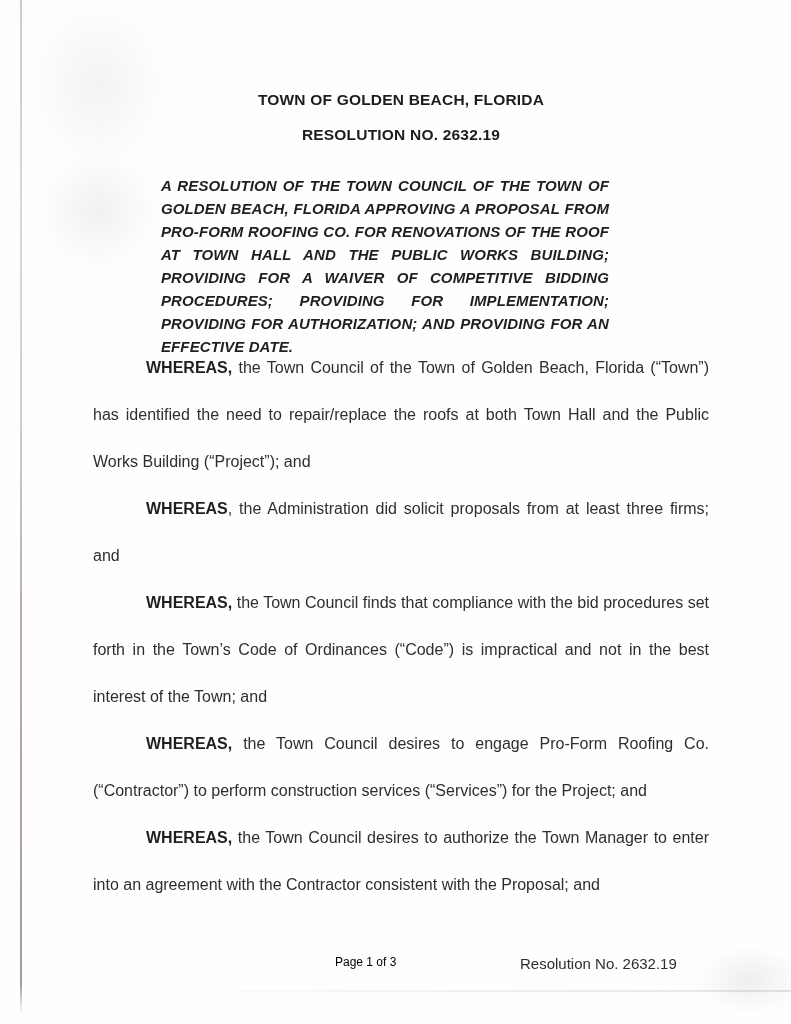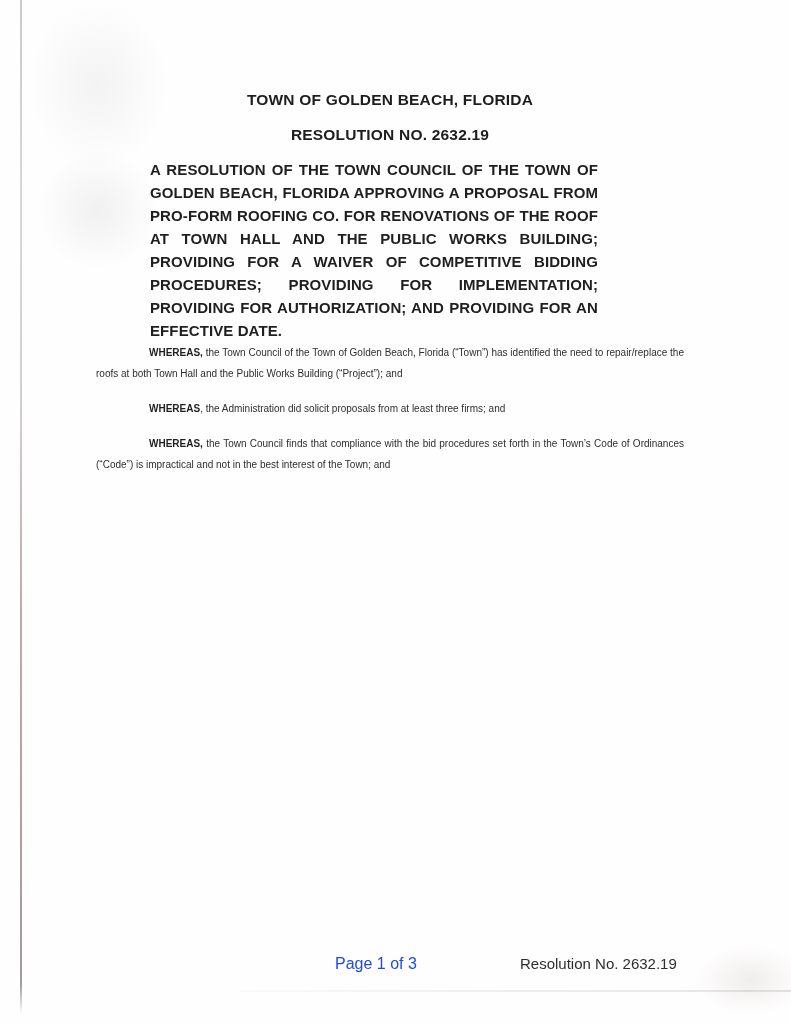--- a/index.html
+++ b/index.html
@@ -37,21 +37,21 @@
     background: radial-gradient(ellipse at center, rgba(185,180,175,0.22), transparent 70%); }
   .scan-streak {
     position: absolute;
     left: 240px; top: 990px;
     width: 551px; height: 2px;
     background: linear-gradient(to right, rgba(175,175,175,0.05), rgba(165,165,165,0.3));
   }
   
   .content {
     position: absolute;
-    left: 82px;
+    left: 93px;
     top: 92px;
     width: 616px;
   }
   .doc-title {
     text-align: center;
     font-weight: bold;
     font-size: 15.5px;
     line-height: 1;
     letter-spacing: 0.2px;
     color: #1d1d1d;
@@ -66,47 +66,48 @@
     color: #1d1d1d;
     margin-top: 19px;
   }
   .underlined {
     text-underline-offset: 2px;
   }
   .preamble {
     font-weight: bold;
     text-align: justify;
     width: 448px;
-    margin: 16px 0 0 68px;
+    margin: 32px 0 0 68px;
     font-size: 15px;
     line-height: 23px;
     letter-spacing: 0.1px;
     color: #1f1f1f;
+    font-style: italic;
   }
   .clauses {
     margin-top: -14px;
   }
   .clause {
-    margin: 14px;
+    margin: 0;
     text-align: justify;
     text-indent: 53px;
-    font-size: 10px;
-    line-height: 21px;
+    font-size: 16px;
+    line-height: 47px;
     color: #2e2e2e;
   }
   .clause .lead {
     font-weight: bold;
     color: #1f1f1f;
   }
   .footer-page {
     position: absolute;
     left: 335px;
     top: 955px;
-    font-size: 16px;
-    color: #1d4ed8;
+    font-size: 12px;
+    color: #000000;
   }
   .footer-res {
     position: absolute;
     left: 520px;
     top: 955px;
     font-size: 15px;
     color: #2e2e2e;
   }
 </style>
 </head>
@@ -129,22 +130,24 @@
     <p class="preamble">A RESOLUTION OF THE TOWN COUNCIL OF THE TOWN OF GOLDEN BEACH, FLORIDA APPROVING A PROPOSAL FROM PRO-FORM ROOFING CO. FOR RENOVATIONS OF THE ROOF AT TOWN HALL AND THE PUBLIC WORKS BUILDING; PROVIDING FOR A WAIVER OF COMPETITIVE BIDDING PROCEDURES; PROVIDING FOR IMPLEMENTATION; PROVIDING FOR AUTHORIZATION; AND PROVIDING FOR AN EFFECTIVE DATE.</p>
 
     <div class="clauses">
 
       <p class="clause"><span class="lead">WHEREAS,</span><span> the Town Council of the Town of Golden Beach, Florida (“Town”) has identified the need to repair/replace the roofs at both Town Hall and the Public Works Building (“Project”); and</span></p>
 
       <p class="clause"><span class="lead">WHEREAS</span><span>, the Administration did solicit proposals from at least three firms; and</span></p>
 
       <p class="clause"><span class="lead">WHEREAS,</span><span> the Town Council finds that compliance with the bid procedures set forth in the Town’s Code of Ordinances (“Code”) is impractical and not in the best interest of the Town; and</span></p>
 
+      <p class="clause"><span class="lead">WHEREAS,</span><span> the Town Council desires to engage Pro-Form Roofing Co. (“Contractor”) to perform construction services (“Services”) for the Project; and</span></p>
 
 
+      <p class="clause"><span class="lead">WHEREAS,</span><span> the Town Council desires to authorize the Town Manager to enter into an agreement with the Contractor consistent with the Proposal; and</span></p>
 
 
     </div>
   </div>
 
   <div class="footer-page">Page 1 of 3</div>
 
   <div class="footer-res"><span>Resolution No. </span><span class="underlined">2632.19</span></div>
 
 </div>

